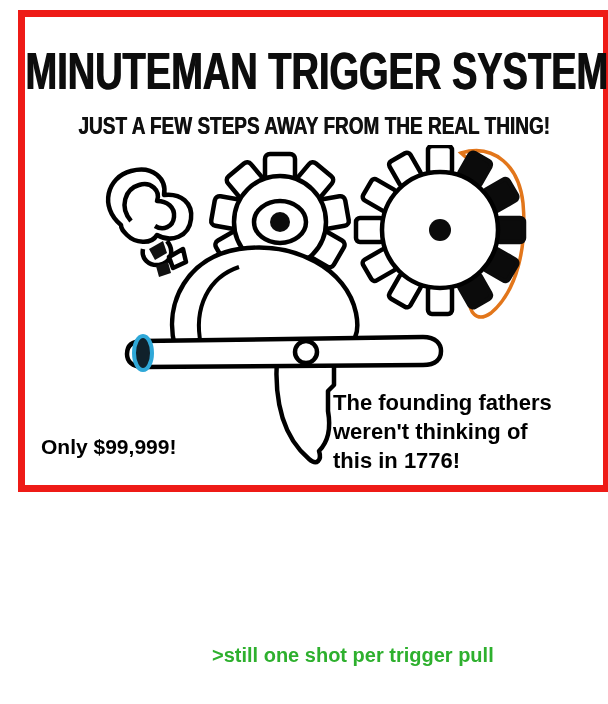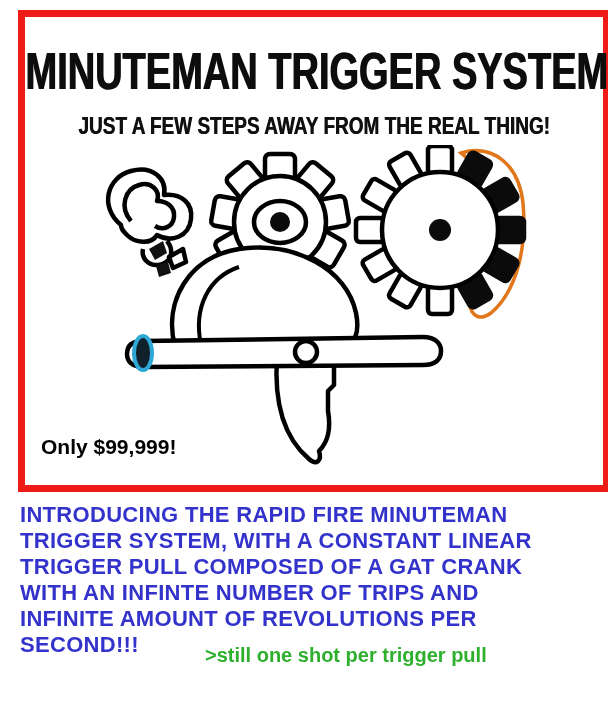--- a/index.html
+++ b/index.html
@@ -39,21 +39,21 @@
     font-size: 22px; font-weight: bold; color: #000;
     line-height: 29px; white-space: pre-line;
   }
   .body-copy { position: absolute; left: 0; top: 494px; width: 608px; height: 210px; }
   .intro {
     position: absolute; left: 20px; top: 8px;
     font-size: 22px; font-weight: bold; color: #3333cc;
     line-height: 26px; letter-spacing: 0.3px; white-space: pre-line;
   }
   .greentext {
-    position: absolute; left: 205px; top: 150px;
+    position: absolute; left: 212px; top: 150px;
     font-size: 20px; font-weight: bold; color: #2eb02e;
   }
 </style>
 </head>
 <body>
 
 <div class="page">
 
   <div class="poster">
     <div class="poster-title">MINUTEMAN TRIGGER SYSTEM</div>
@@ -115,25 +115,22 @@
       <path d="M 252 212 C 249 256 258 292 284 314 C 292 321 297 315 294 306 C 303 297 306 283 303 266 L 303 246 L 309 240 L 309 212 Z" fill="#ffffff" stroke="#000000" stroke-width="4.5" stroke-linejoin="round"></path>
 
       <path d="M 118 196 L 398 192 C 411 192 416 199 416 206 C 416 214 411 220 398 220 L 118 222 C 107 222 102 216 102 209 C 102 201 107 196 118 196 Z" fill="#ffffff" stroke="#000000" stroke-width="4.5" stroke-linejoin="round"></path>
 
       <circle cx="281" cy="207" r="11" fill="#ffffff" stroke="#000000" stroke-width="4.5"></circle>
 
       <ellipse cx="118" cy="208" rx="9" ry="17" fill="#10212b" stroke-width="4" stroke="#2fa8d8"></ellipse>
     </svg>
 
     <div class="price">Only $99,999!</div>
+    <div class="founders">The founding fathers
+weren't thinking of
+this in 1776!</div>
   </div>
 
   <div class="body-copy">
-    <div class="intro">INTRODUCING THE RAPID FIRE MINUTEMAN
-TRIGGER SYSTEM, WITH A CONSTANT LINEAR
-TRIGGER PULL COMPOSED OF A GAT CRANK
-WITH AN INFINTE NUMBER OF TRIPS AND
-INFINITE AMOUNT OF REVOLUTIONS PER
-SECOND!!!</div>
     <div class="greentext">&gt;still one shot per trigger pull</div>
   </div>
 
 </div>
 
 </body></html>

